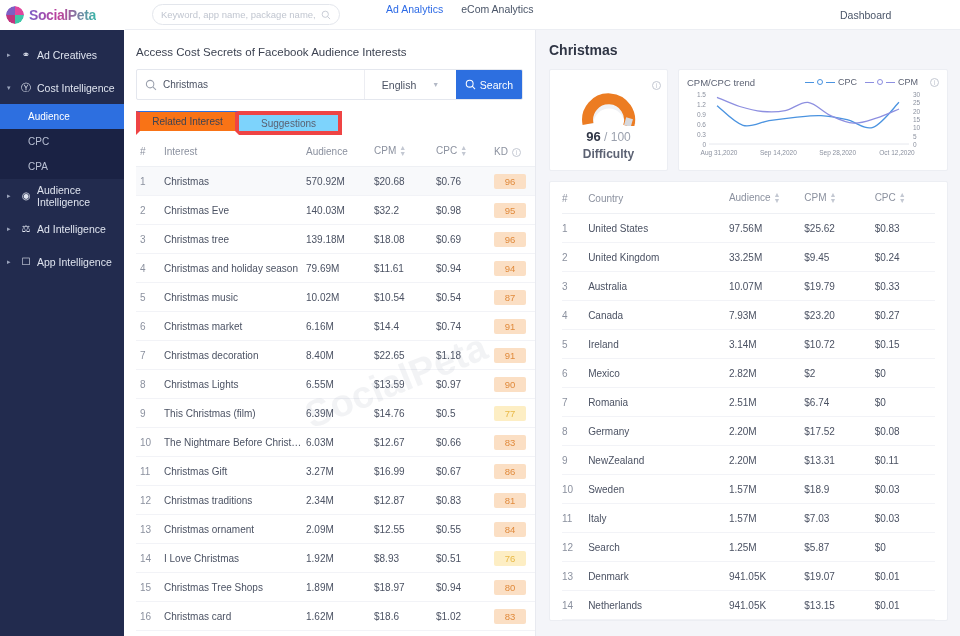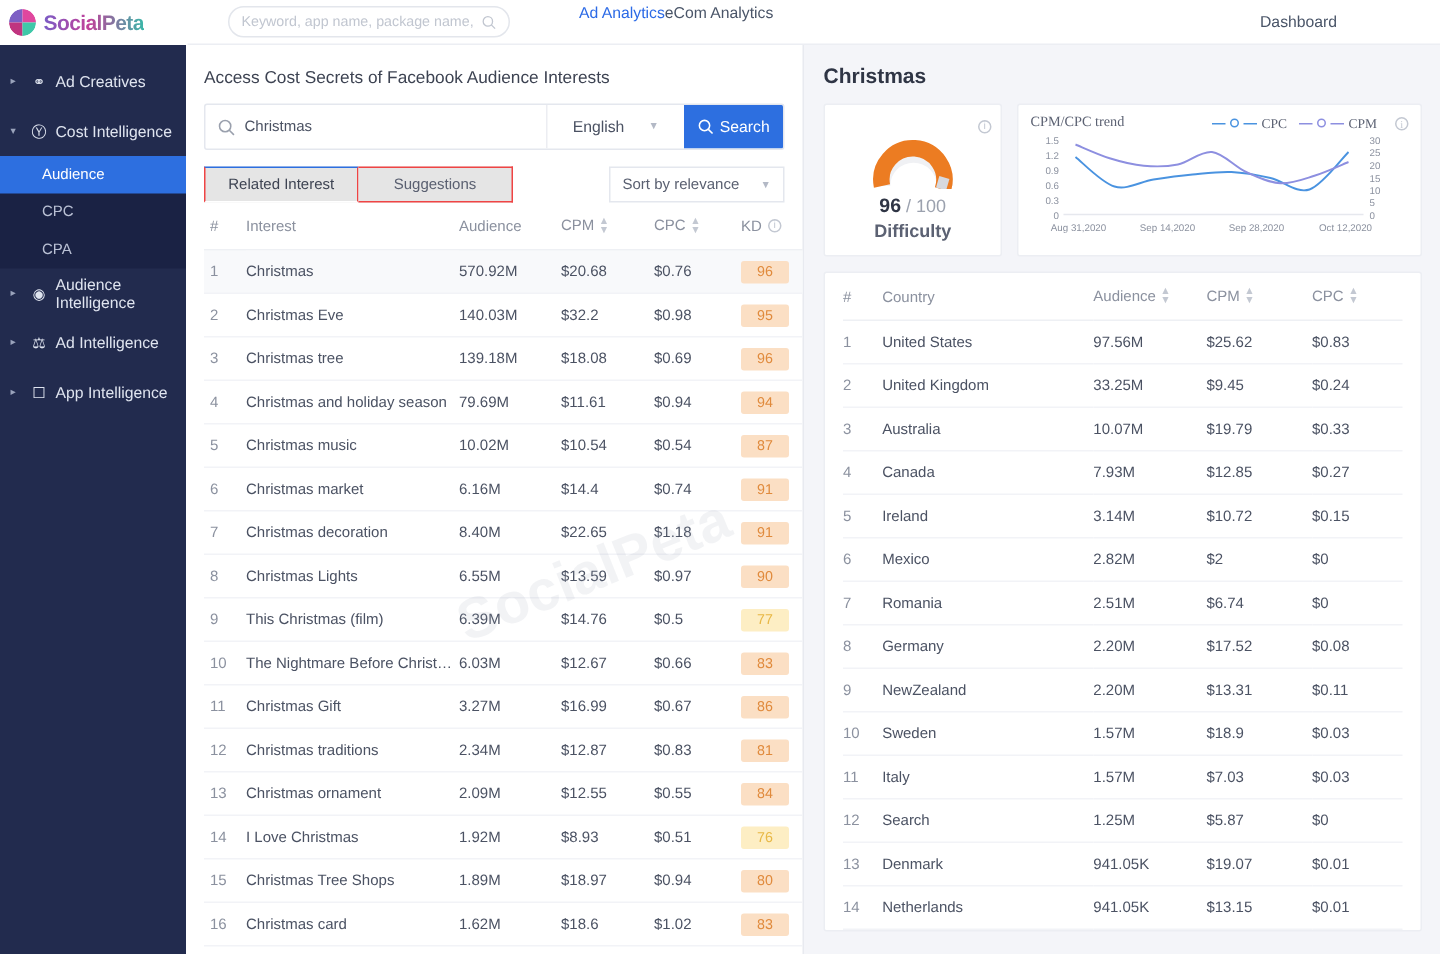--- a/index.html
+++ b/index.html
@@ -44,21 +44,21 @@
     background: #fff; display: flex; align-items: center;
     padding: 0 8px; gap: 4px;
   }
   .top-search input {
     border: none; outline: none; flex: 1; font-size: 9.5px;
     color: #6b7280; font-family: inherit; background: transparent;
   }
   .top-search input::placeholder { color: #c1c6d0; }
   .nav-links {
     position: absolute; left: 386px; top: 0; height: 18px;
-    display: flex; align-items: center; 
+    display: flex; align-items: center; gap: 18px;
   }
   .nav-links a { font-size: 10.5px; text-decoration: none; color: #4a5568; }
   .nav-links a.active { color: #2c6ae6; }
   .dashboard-link {
     position: absolute; left: 840px; top: 0; height: 30px;
     display: flex; align-items: center; font-size: 10.5px; color: #4a5568;
   }
 
   
   .sidebar {
@@ -111,26 +111,26 @@
   .searchrow .searchbtn {
     width: 66px; background: #2d6fe0; color: #fff;
     display: flex; align-items: center; justify-content: center;
     gap: 4px; font-size: 10.5px; cursor: pointer;
   }
   .tabrow {
     margin: 11px 12px 0 12px; height: 24px;
     display: flex; align-items: stretch; position: relative;
   }
   .tab {
-    width: 103px; border: 1px solid #ef4444; background: #e5e5e5;
+    width: 103px; border: 4px solid #ef4444; background: #7dd3fc;
     display: flex; align-items: center; justify-content: center;
     font-size: 10px; color: #5a6071; cursor: pointer;
   }
   .tab.active {
-    background: #e5e5e5; border-top: 1.5px solid #2d6fe0;
+    background: #f97316; border-top: 1.5px solid #2d6fe0;
     color: #3d4352; border-bottom-color: #ffffff;
   }
   .tab + .tab { border-left: none; }
   .sortsel {
     position: absolute; right: 0; top: 0; width: 117px; height: 24px;
     border: 1px solid #e4e7ee; background: #fff;
     display: flex; align-items: center; justify-content: space-between;
     padding: 0 8px; font-size: 10px; color: #5a6071; cursor: pointer;
   }
   .chev { font-size: 7px; color: #b3b9c6; }
@@ -186,21 +186,21 @@
   }
   .card.gauge { width: 122px; display: flex; flex-direction: column;
     align-items: center; justify-content: center; }
   .card.trend { flex: 1; padding: 7px 8px 4px 8px; }
   .card .cardinfo { position: absolute; top: 6px; right: 6px; }
   .gauge-arc { width: 62px; height: 46px; position: relative; margin-bottom: 3px; }
   .gnum { font-size: 12px; color: #3a4051; }
   .gnum b { font-size: 13px; color: #2f3545; }
   .gnum span { color: #9ba1ae; }
   .glabel { font-size: 12px; color: #5c6273; font-weight: bold; margin-top: 3px; }
-  .trend-head { display: flex; align-items: flex-end; justify-content: space-between; font-family: Liberation Serif, serif; }
+  .trend-head { display: flex; align-items: flex-start; justify-content: space-between; }
   .trend-title { font-size: 9.5px; color: #5c6273; }
   .legend { display: flex; align-items: center; gap: 8px; font-size: 9px; color: #5c6273; }
   .legend .le { display: flex; align-items: center; gap: 3px; }
   .lgline { width: 9px; height: 1px; display: inline-block; }
   .lgdot { width: 6px; height: 6px; border-radius: 50%; border: 1.4px solid; display: inline-block; }
 
   .ctable-wrap {
     margin-top: 10px; background: #fff;
     border: 1px solid #eceef3; border-radius: 2px; padding: 0 12px;
   }
@@ -310,24 +310,20 @@
         <circle cx="6.8" cy="6.8" r="5" fill="none" stroke="#ffffff" stroke-width="1.5"></circle>
         <line x1="10.5" y1="10.5" x2="14.6" y2="14.6" stroke="#ffffff" stroke-width="1.5"></line>
       </svg>
       <span>Search</span>
     </div>
   </div>
 
   <div class="tabrow">
     <div class="tab active">Related Interest</div>
     <div class="tab">Suggestions</div>
-    <div class="sortsel">
-      <span>Sort by relevance</span>
-      <span class="chev">▼</span>
-    </div>
   </div>
 
   <div class="ltable">
     <table class="dt">
       <thead>
         <tr>
           <th class="c-num">#</th>
           <th class="c-name">Interest</th>
           <th class="c-aud">Audience</th>
           <th class="c-cpm"><span>CPM</span><span class="sorticon">▲<br>▼</span></th>
@@ -566,21 +562,21 @@
             <td class="c-num">3</td>
             <td class="c-country">Australia</td>
             <td class="c-aud">10.07M</td>
             <td class="c-cpm">$19.79</td>
             <td class="c-cpc">$0.33</td>
           </tr>
           <tr>
             <td class="c-num">4</td>
             <td class="c-country">Canada</td>
             <td class="c-aud">7.93M</td>
-            <td class="c-cpm">$12.85</td>
+            <td class="c-cpm">$23.20</td>
             <td class="c-cpc">$0.27</td>
           </tr>
           <tr>
             <td class="c-num">5</td>
             <td class="c-country">Ireland</td>
             <td class="c-aud">3.14M</td>
             <td class="c-cpm">$10.72</td>
             <td class="c-cpc">$0.15</td>
           </tr>
           <tr>

